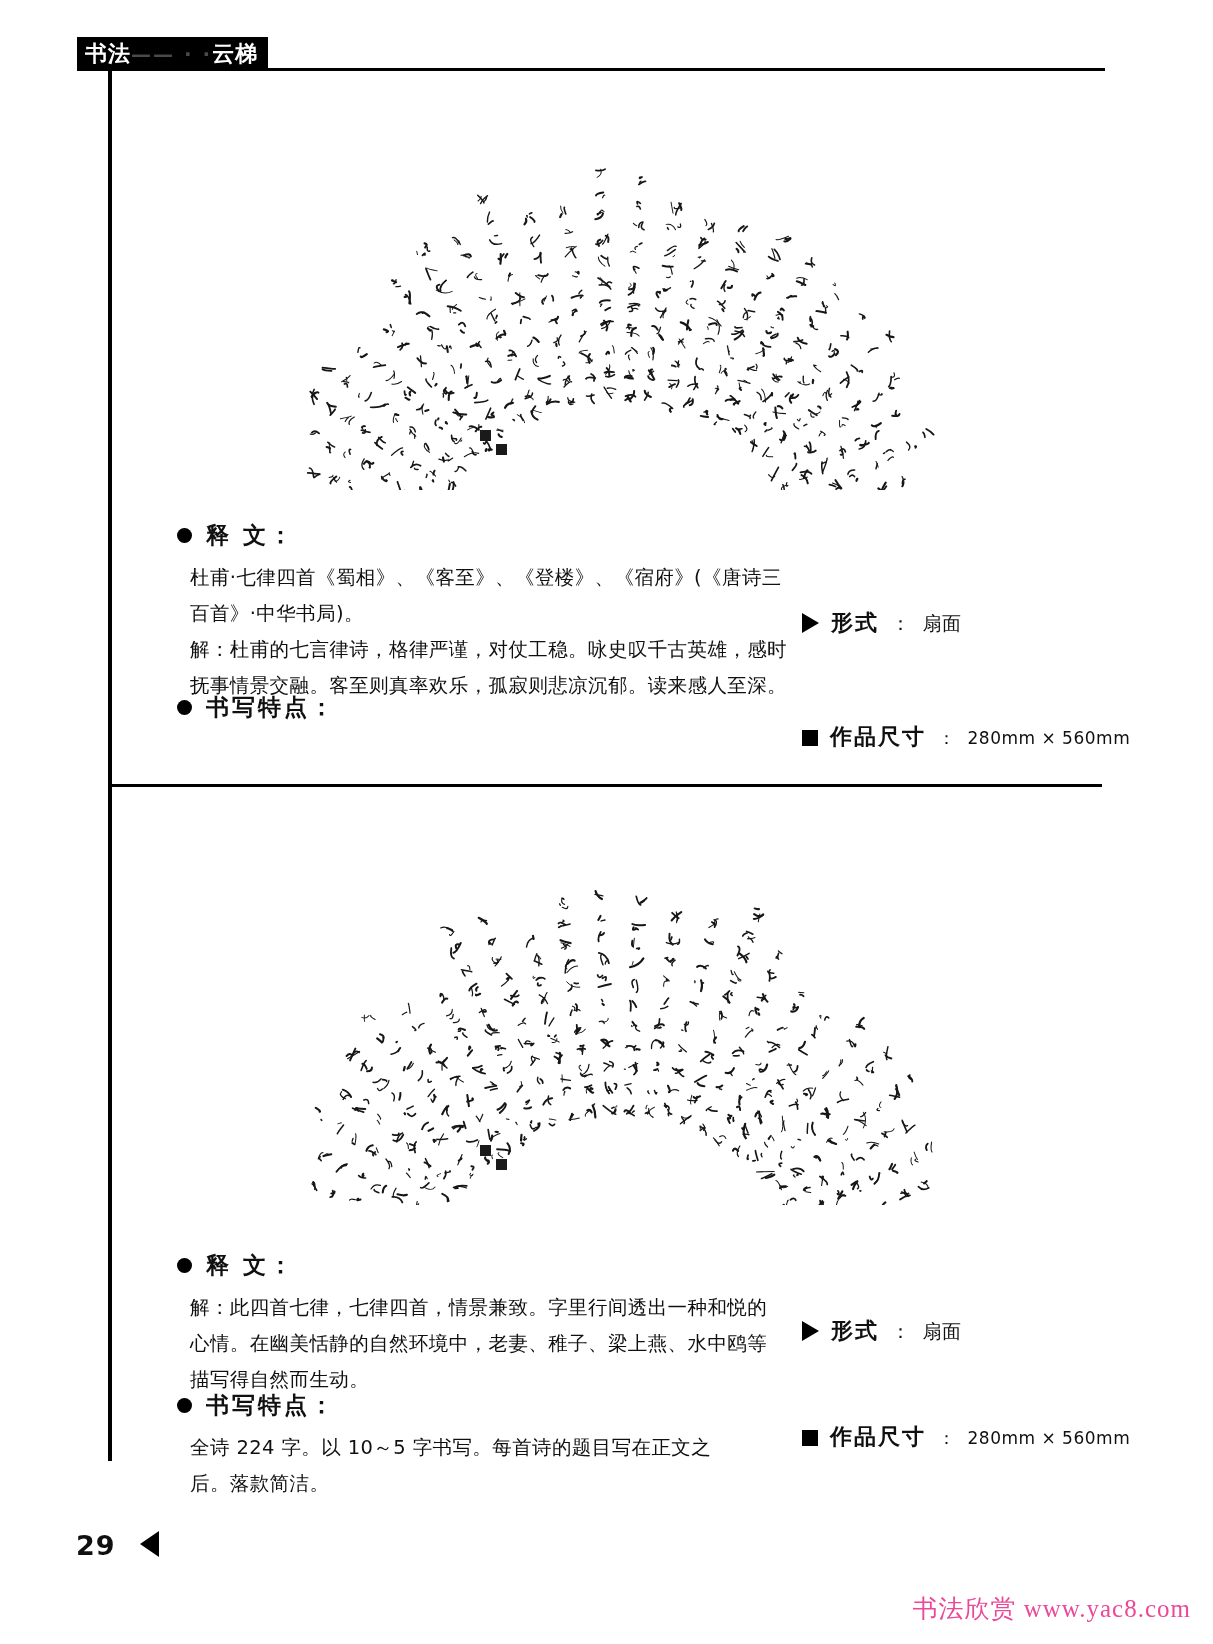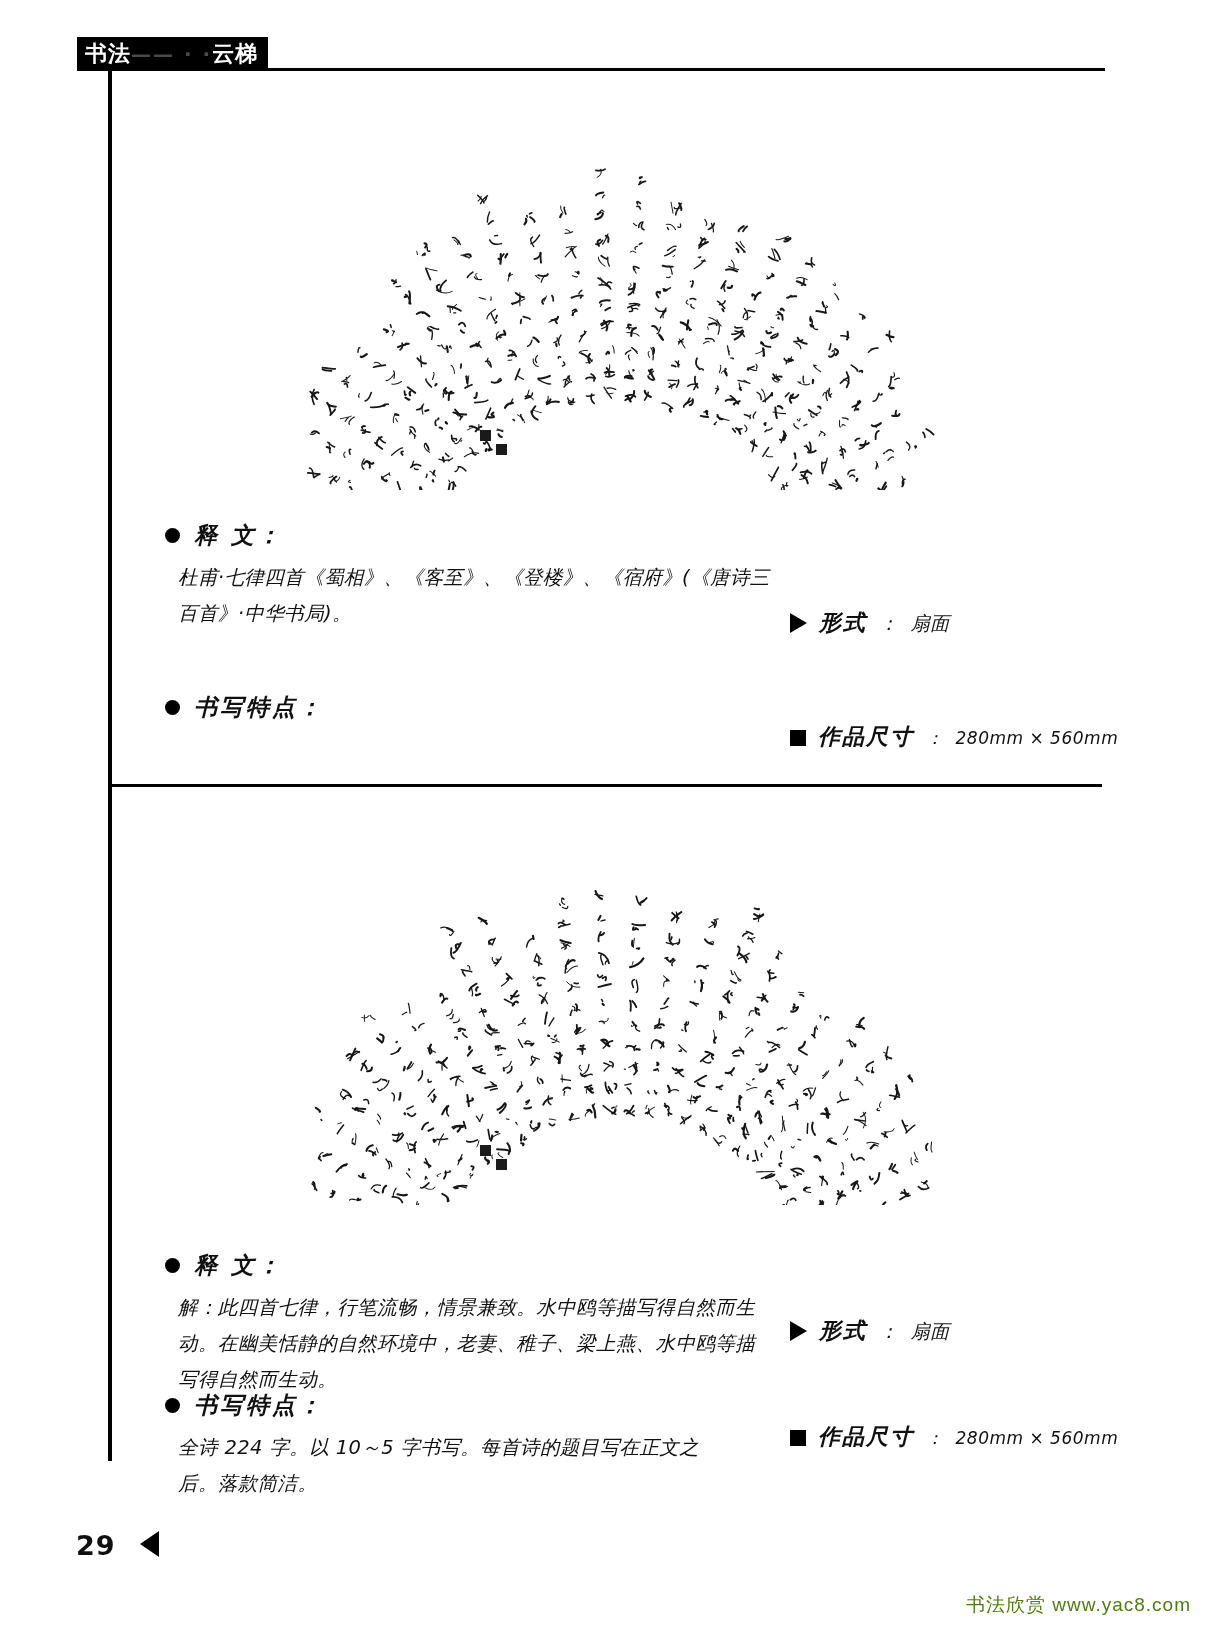--- a/index.html
+++ b/index.html
@@ -66,21 +66,21 @@
     left: 180px;
     width: 880px;
     height: 390px;
     overflow: hidden;
   }
   #fan-one { top: 100px; }
   #fan-two { top: 815px; }
   .fan-svg { display: block; width: 880px; height: 390px; }
 
   
-  .section { position: absolute; left: 0; width: 960px; font-style: italic; }
+  .section { position: absolute; left: 12px; width: 960px; }
   #section-one { top: 500px; height: 300px; }
   #section-two { top: 1230px; height: 300px; }
 
   .block-heading {
     position: absolute;
     display: flex;
     align-items: center;
     gap: 14px;
     font-size: 23px;
     font-weight: bold;
@@ -157,24 +157,24 @@
     top: 1531px;
     width: 0; height: 0;
     border-right: 19px solid #000;
     border-top: 13px solid transparent;
     border-bottom: 13px solid transparent;
   }
   .watermark {
     position: absolute;
     right: 22px;
     top: 1592px;
-    font-size: 19px;
-    color: #4d7c0f;
+    font-size: 25px;
+    color: #ec4899;
     letter-spacing: 1px;
-    font-family: Liberation Sans, sans-serif;
+    font-family: Liberation Serif, serif;
     white-space: nowrap;
   }
 </style>
 </head>
 <body>
 
 <div class="header">
   <div class="header-tag">
     <span>书法</span>
     <span class="muted">——  ·  ·</span>
@@ -1356,20 +1356,21 @@
 
 <div class="section" id="section-one">
 
   <div class="block-heading" style="left:165px; top:20px;">
     <span class="bullet-dot"></span>
     <span>释 文：</span>
   </div>
 
   <div class="body-text" style="left:178px; top:60px; width:600px;">
     <p>杜甫·七律四首《蜀相》、《客至》、《登楼》、《宿府》(《唐诗三百首》·中华书局)。</p>
+    <p>解：杜甫的七言律诗，格律严谨，对仗工稳。咏史叹千古英雄，感时抚事情景交融。客至则真率欢乐，孤寂则悲凉沉郁。读来感人至深。</p>
   </div>
 
   <div class="block-heading" style="left:165px; top:192px;">
     <span class="bullet-dot"></span>
     <span>书写特点：</span>
   </div>
 
 
   <div class="meta-row" style="left:790px; top:108px;">
     <span class="tri-marker"></span>
@@ -2558,21 +2559,21 @@
 </div>
 
 <div class="section" id="section-two">
 
   <div class="block-heading" style="left:165px; top:20px;">
     <span class="bullet-dot"></span>
     <span>释 文：</span>
   </div>
 
   <div class="body-text" style="left:178px; top:60px; width:580px;">
-    <p>解：此四首七律，行笔流畅，情景兼致。水中鸥等描写得自然而生动。在幽美恬静的自然环境中，老妻、稚子、梁上燕、水中鸥等描写得自然而生动。</p>
+    <p>解：此四首七律，七律四首，情景兼致。字里行间透出一种和悦的心情。在幽美恬静的自然环境中，老妻、稚子、梁上燕、水中鸥等描写得自然而生动。</p>
   </div>
 
   <div class="block-heading" style="left:165px; top:160px;">
     <span class="bullet-dot"></span>
     <span>书写特点：</span>
   </div>
 
   <div class="body-text" style="left:178px; top:200px; width:560px;">
     <p>全诗 224 字。以 10～5 字书写。每首诗的题目写在正文之后。落款简洁。</p>
   </div>

